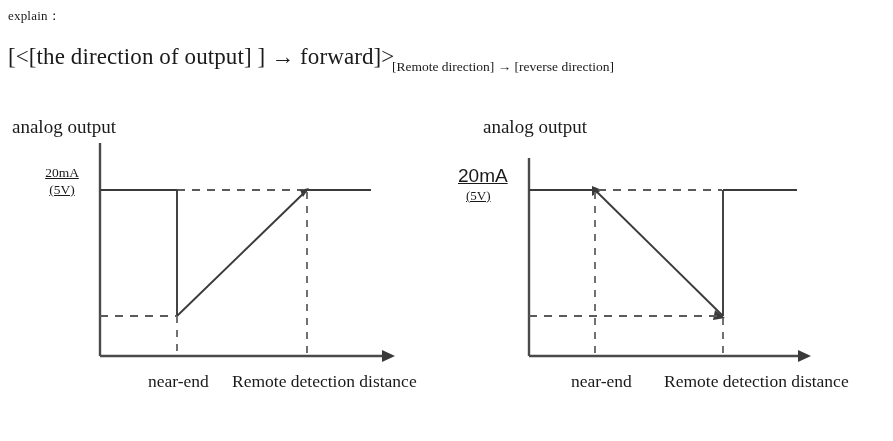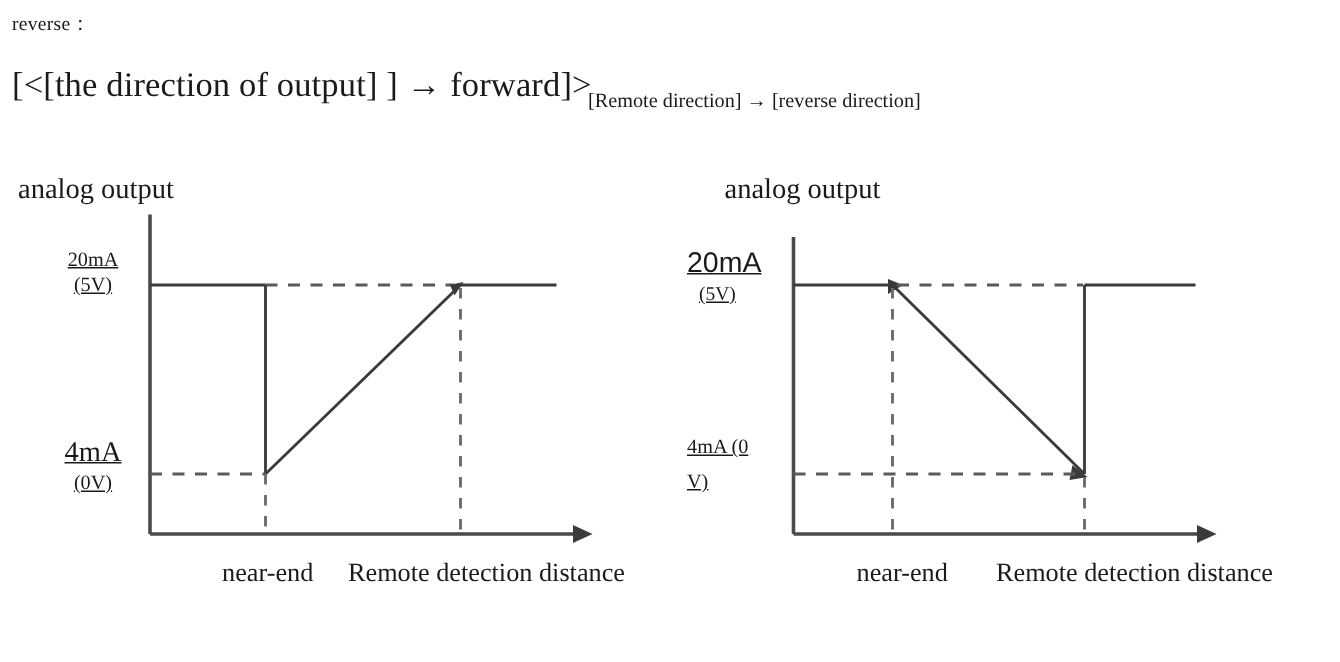--- a/index.html
+++ b/index.html
@@ -65,39 +65,35 @@
   .plotline  { stroke: #3a3a3a; stroke-width: 1.9; fill: none; }
   .dashline  { stroke: #5a5a5a; stroke-width: 2.1; fill: none;
                stroke-dasharray: 8 7; }
   .dashline-thin { stroke: #6a6a6a; stroke-width: 1.9; fill: none;
                stroke-dasharray: 7 7; }
   .arrowhead { fill: #3a3a3a; }
 </style>
 </head>
 <body>
 
-<div class="abs" id="explain-label">reverse：</div>
+<div class="abs" id="explain-label">explain：</div>
 
 <div class="abs" id="formula-main">[&lt;[the direction of output] ] → forward]&gt;</div>
 
 <div class="abs" id="formula-note">[Remote direction] → [reverse direction]</div>
 
 <div class="chart" id="chart-left">
 
   <div class="abs chart-title" style="left:12px; top:116px;">analog output</div>
 
   <div class="abs ylabel-top" style="left:30px; top:165px; text-align:center; width:64px;">
     <div class="big">20mA</div>
     <div class="small">(5V)</div>
   </div>
 
-  <div class="abs ylabel-bottom" style="left:30px; top:290px; text-align:center; width:64px;">
-    <div class="big">4mA</div>
-    <div class="small">(0V)</div>
-  </div>
 
   <svg width="450" height="441">
 
     <path class="axis" d="M100,143 L100,356"></path>
 
     <path class="axis" d="M100,356 L384,356"></path>
     <polygon class="arrowhead" points="382,350 395,356 382,362"></polygon>
 
     <path class="plotline" d="M100,190 L177,190"></path>
 
@@ -124,24 +120,20 @@
 
 <div class="chart" id="chart-right">
 
   <div class="abs chart-title" style="left:43px; top:116px;">analog output</div>
 
   <div class="abs ylabel-top" style="left:18px; top:164px; width:72px; text-align:left;">
     <div class="big">20mA</div>
     <div class="small" style="padding-left:8px;">(5V)</div>
   </div>
 
-  <div class="abs ylabel-bottom" style="left:18px; top:290px; width:78px; text-align:left;">
-    <div class="big">4mA  (0</div>
-    <div class="small" style="margin-top:6px;">V)</div>
-  </div>
 
   <svg width="453" height="441">
 
     <path class="axis" d="M89,158 L89,356"></path>
 
     <path class="axis" d="M89,356 L360,356"></path>
     <polygon class="arrowhead" points="358,350 371,356 358,362"></polygon>
 
     <path class="plotline" d="M89,190 L155,190"></path>
     <polygon class="arrowhead" points="152,186 162,190 152,196"></polygon>

